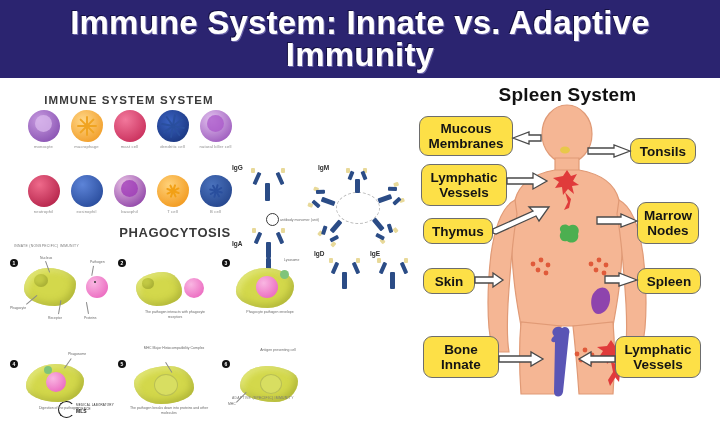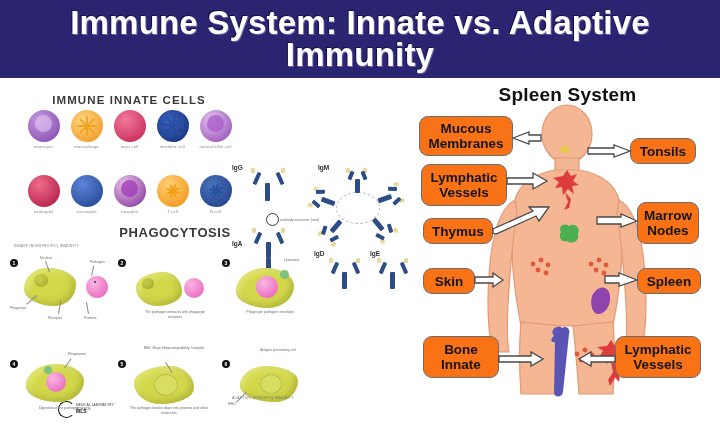--- a/index.html
+++ b/index.html
@@ -96,39 +96,39 @@
   .mls-txt1{position:absolute;left:18px;top:3px;font-size:3px;color:#333;letter-spacing:.2px;}
   .mls-txt2{position:absolute;left:18px;top:8px;font-size:5px;color:#222;font-weight:bold;}
 
   
   .right-panel{position:absolute;left:415px;top:78px;width:305px;height:346px;background:#ffffff;}
   .rp-title{
     position:absolute;left:0;top:6px;width:305px;text-align:center;
     font-size:19px;font-weight:bold;color:#111;letter-spacing:.2px;
   }
   .callout{
-    position:absolute;background:#f97316;border:1.6px solid #6d6d6d;border-radius:9px;
+    position:absolute;background:#fde047;border:1.6px solid #6d6d6d;border-radius:9px;
     font-size:13.5px;font-weight:bold;color:#141414;line-height:15px;
     text-align:center;display:flex;align-items:center;justify-content:center;
     padding:2px 5px;box-sizing:border-box;
   }
   svg{display:block;}
 </style>
 </head>
 <body>
 
 <div id="root">
 
   <div class="header">
     <div class="header-title">Immune System: Innate vs. Adaptive Immunity</div>
   </div>
 
   <div class="left-panel">
 
-    <div class="cells-title">IMMUNE INNATE CELLS</div>
+    <div class="cells-title">IMMUNE SYSTEM SYSTEM</div>
 
     <div class="cells-grid">
       <div class="cell-row">
         <div class="cell-item">
           <div class="cell-blob" style="background:radial-gradient(circle at 36% 32%,#c79ae0,#7b43a8);">
             <div class="nuc" style="background:#d9b8ec;"></div>
           </div>
           <div class="cell-label">monocyte</div>
         </div>
         <div class="cell-item">

